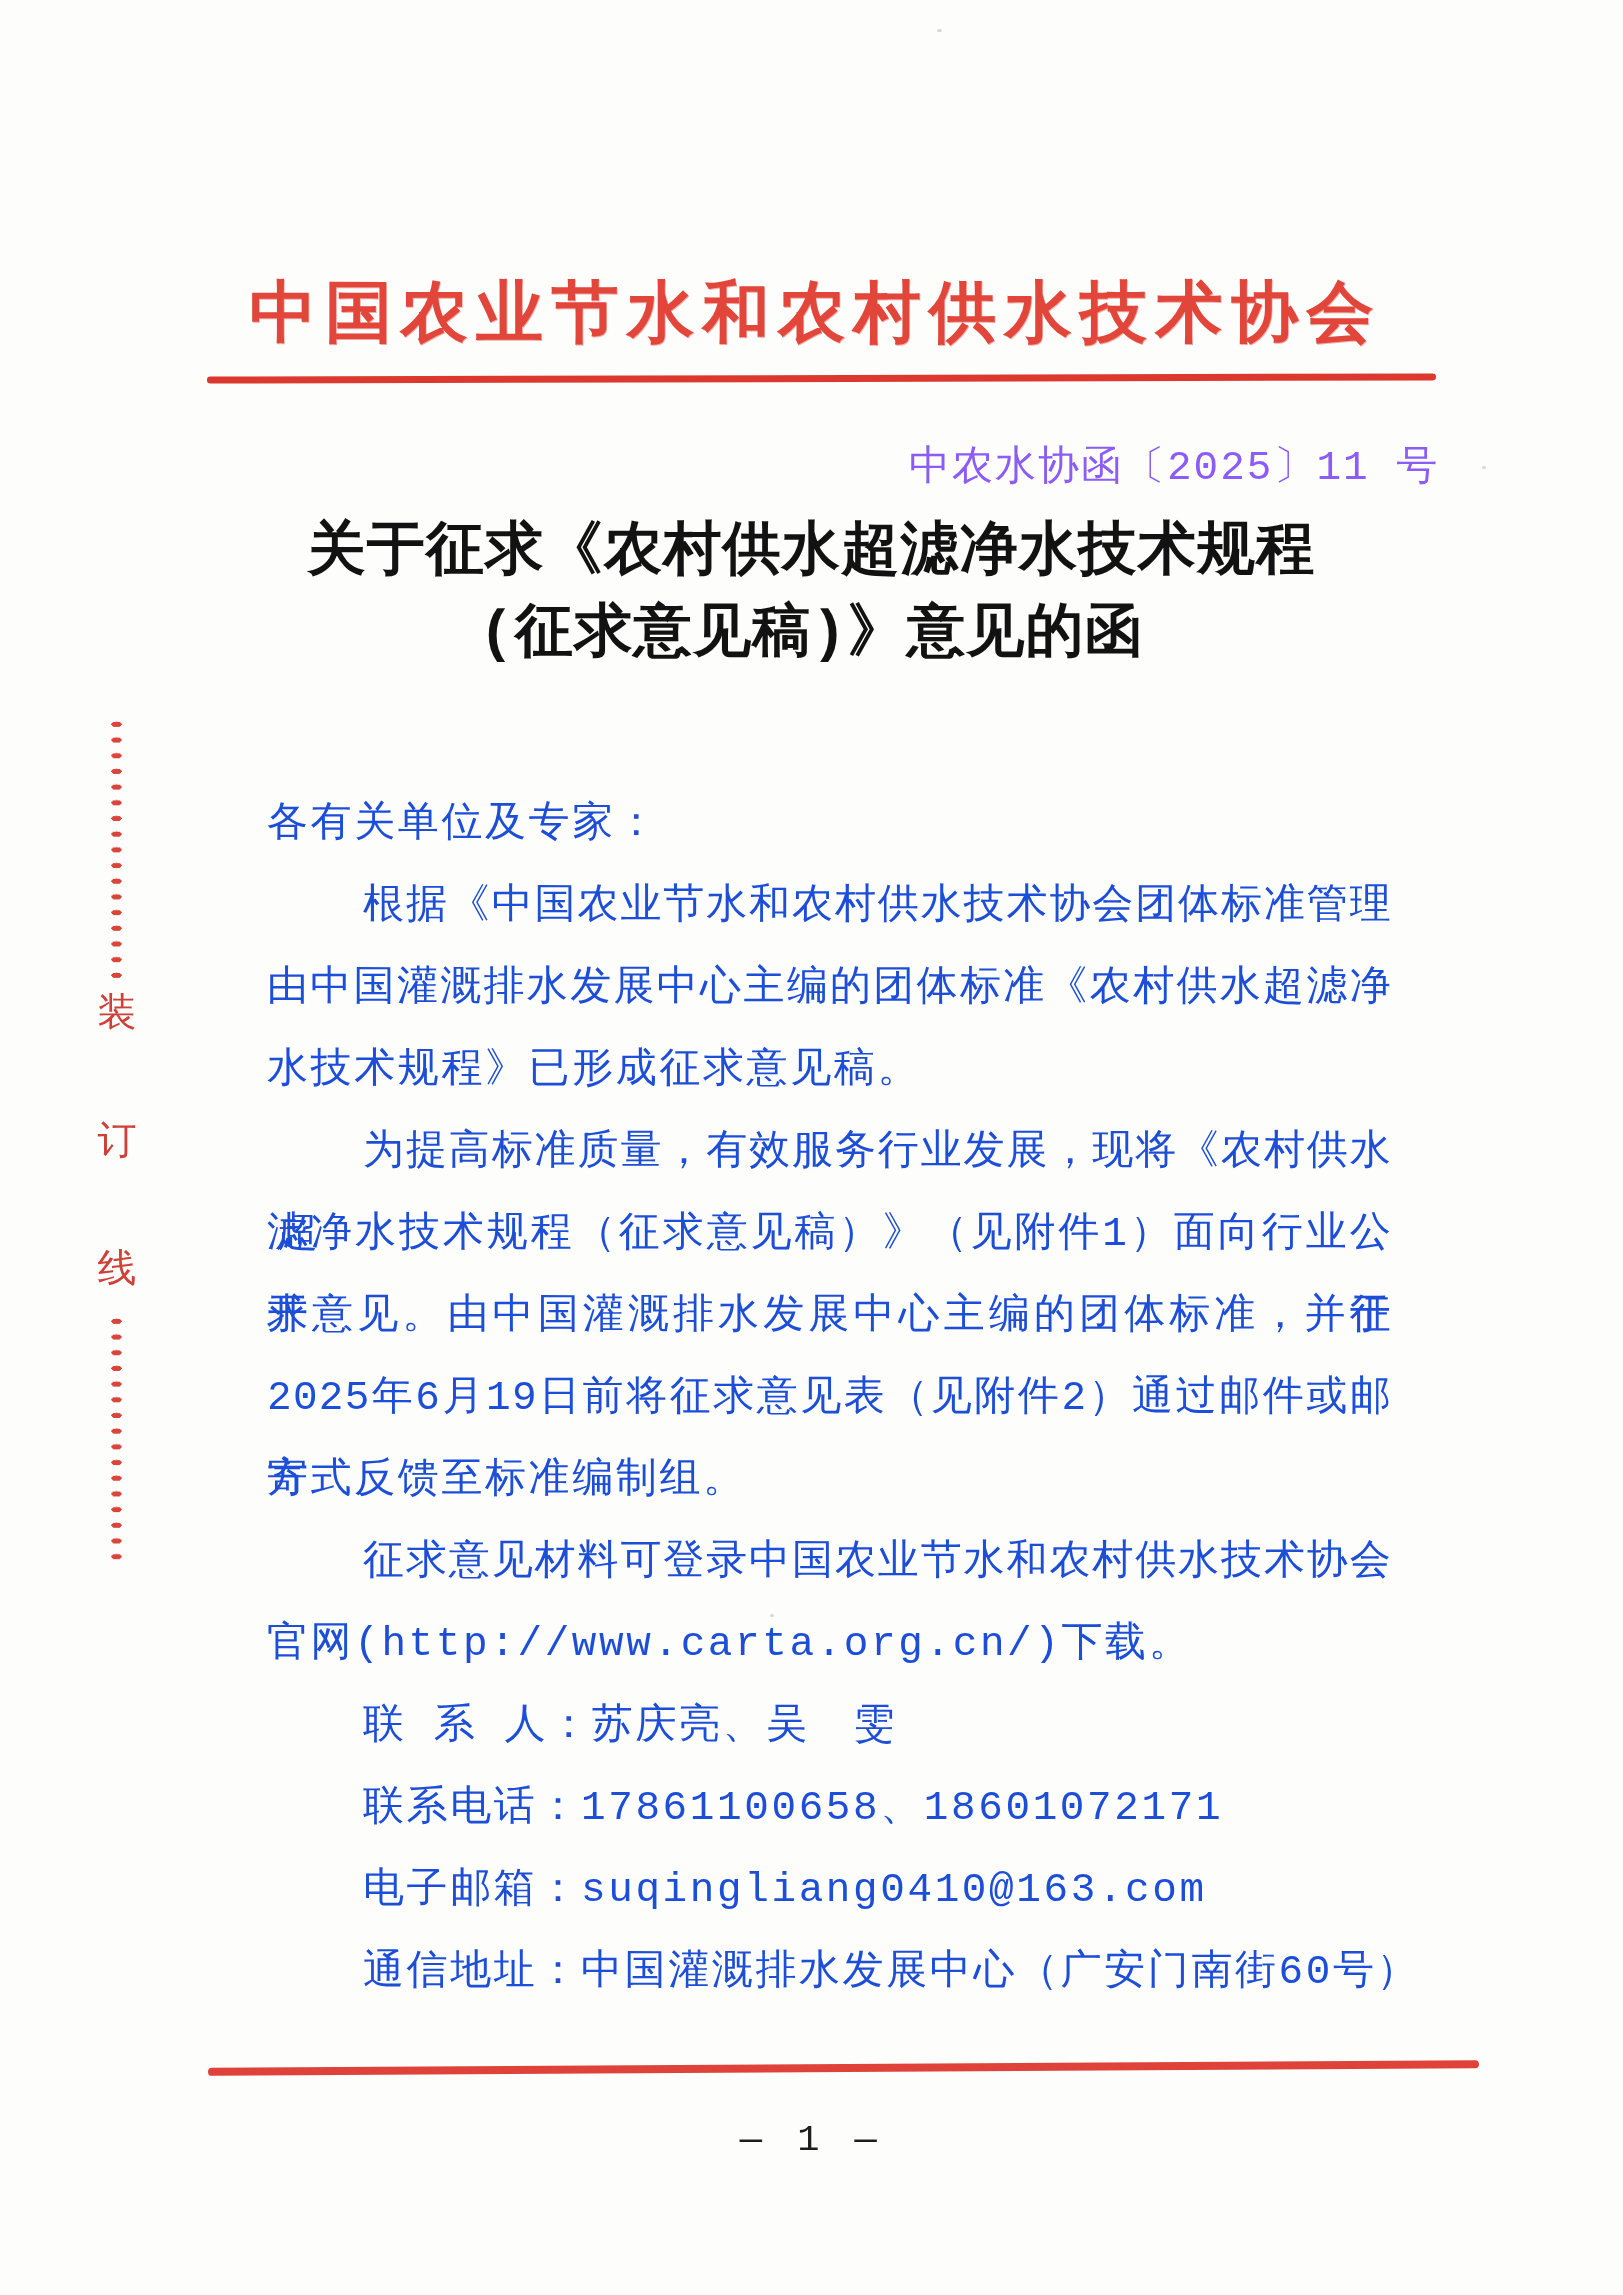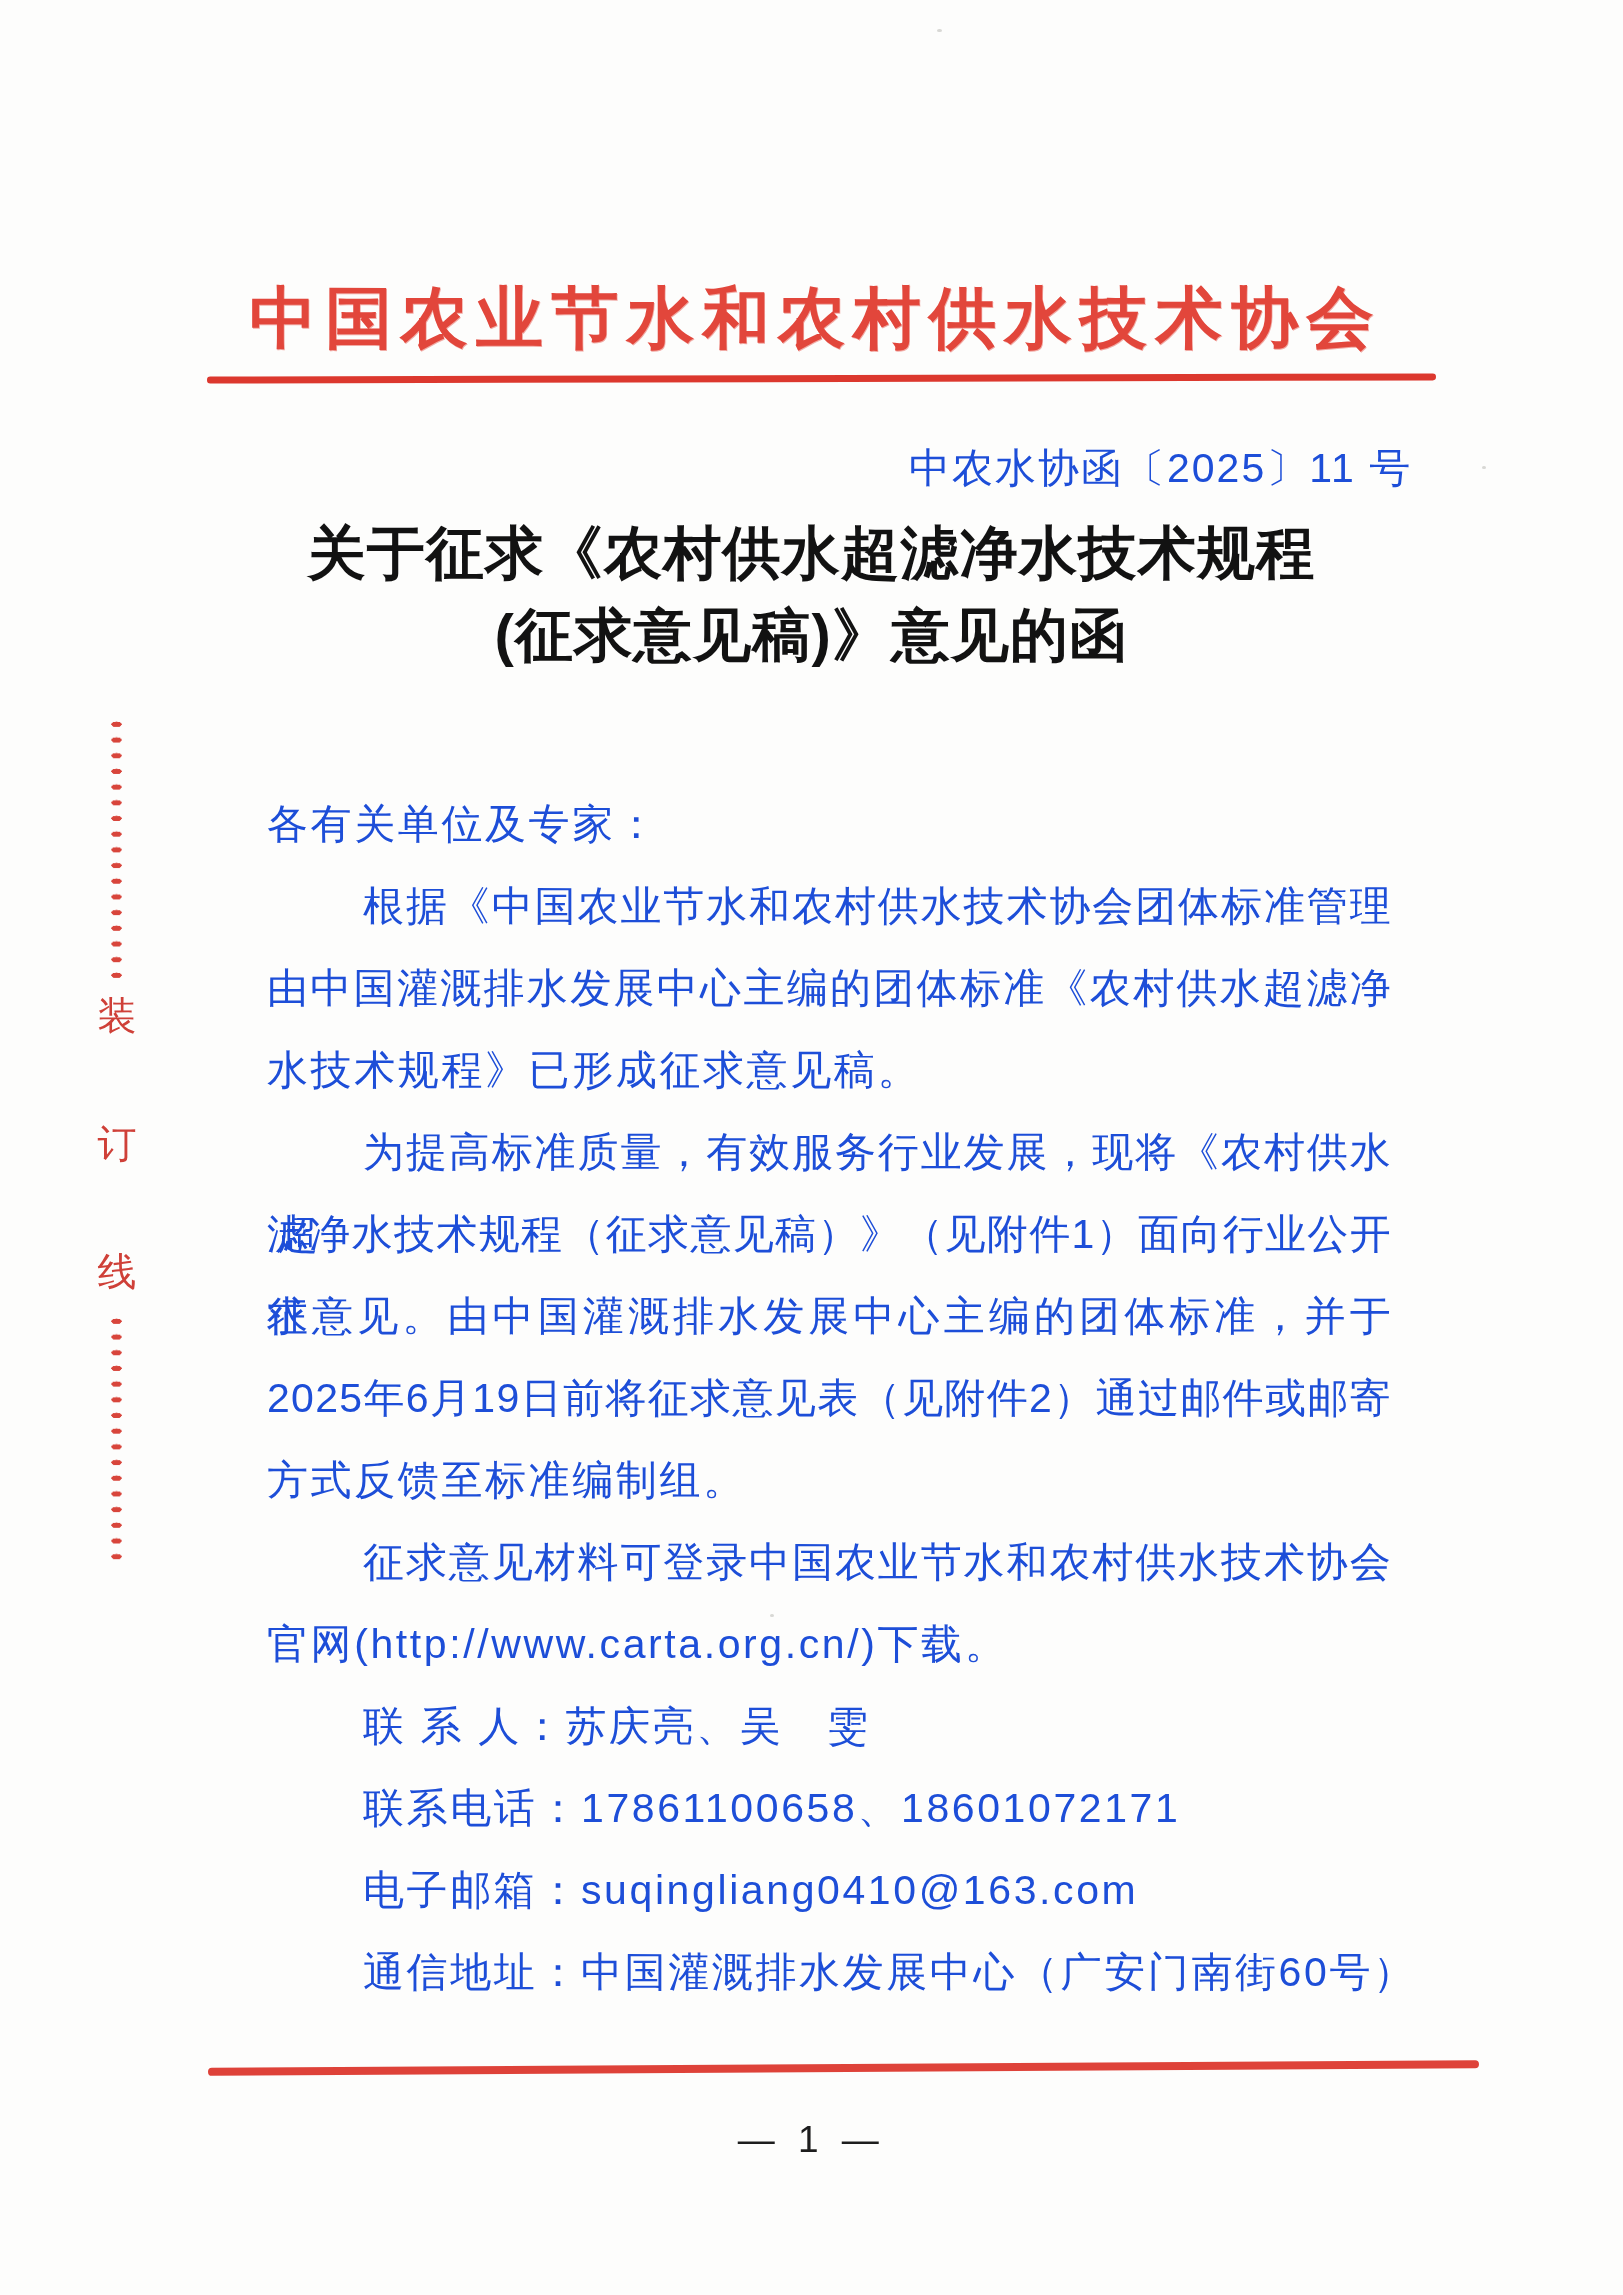--- a/index.html
+++ b/index.html
@@ -1,39 +1,39 @@
 <!DOCTYPE html>
 <html style="font-size:10.5px"><head>
 <meta charset="utf-8">
 <style>
   html,body{margin:0;padding:0;background:#ffffff;}
   .sheet{
     position:relative;
     width:1623px;height:2295px;
     background:#fdfdfc;
     overflow:hidden;
-    font-family:Liberation Sans, sans-serif;
+    font-family:Liberation Mono, monospace;
   }
   
   .org-title{
     position:absolute;top:281px;left:0;width:1623px;
     text-align:center;
     font-size:67px;line-height:73px;font-weight:700;
     letter-spacing:8.5px;text-indent:8.5px;
     color:#e2463b;
     text-shadow:0.7px 0.7px 0 rgba(226,70,59,.45);
   }
   .rule-top{
     position:absolute;top:375px;left:207px;width:1229px;height:7.2px;
     background:#dc382e;border-radius:3.3px;
     transform:rotate(-0.15deg);
   }
   .doc-no{
     position:absolute;top:442px;left:909px;
-    font-size:41px;line-height:52px;color:#1d4ed8;
+    font-size:41px;line-height:52px;color:#8b5cf6;
     letter-spacing:2px;white-space:nowrap;
   }
   .doc-title{
     position:absolute;top:512px;left:0;width:1623px;
     text-align:center;
     font-size:58px;line-height:82px;font-weight:700;
     letter-spacing:1.3px;color:#121212;
   }
   
   .dots{

